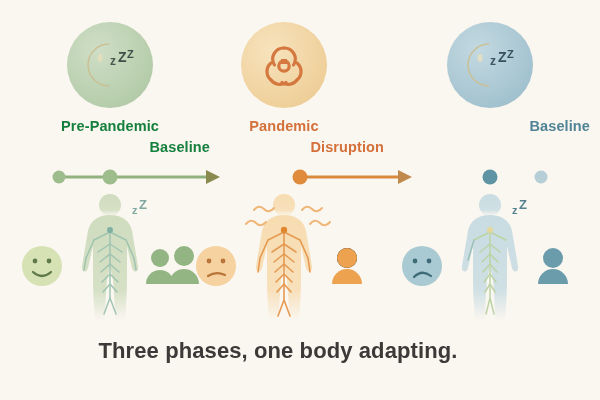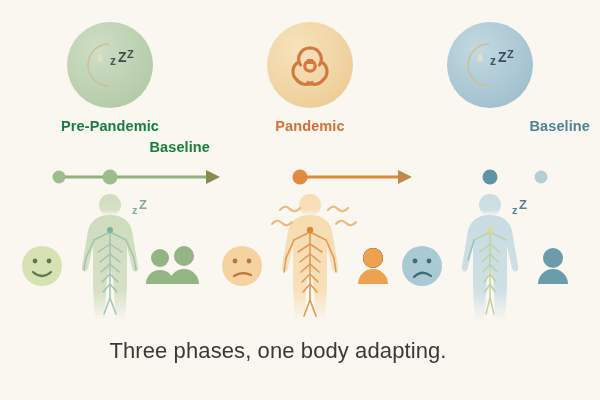--- a/index.html
+++ b/index.html
@@ -8,21 +8,21 @@
     background:#faf6f0;
     font-family:"Liberation Sans", sans-serif;
     overflow:hidden;
     position:relative;
   }
   #canvas{position:relative;width:600px;height:400px;}
 
   
   .phase{position:absolute;top:0;width:200px;height:330px;}
   .phase-pre{left:10px;}
-  .phase-pan{left:210px;}
+  .phase-pan{left:184px;}
   .phase-post{left:390px;}
 
   
   .badge{
     position:absolute;top:22px;left:50%;transform:translateX(-50%);
     width:86px;height:86px;border-radius:50%;
     display:flex;align-items:center;justify-content:center;
   }
   .badge svg{display:block;}
 
@@ -39,20 +39,21 @@
 
   
   .scene{position:absolute;top:188px;left:0;width:100%;height:140px;}
   .scene svg{position:absolute;left:0;top:0;}
 
   
   #caption{
     position:absolute;left:0;top:338px;width:556px;
     text-align:center;font-size:22px;color:#3b3a38;
     letter-spacing:.1px;
+    font-weight:bold;
   }
 </style>
 </head>
 <body>
 
 <div id="canvas">
 
   <div class="phase phase-pre">
 
     <div class="badge" style="background:radial-gradient(circle at 36% 32%,#cfdec6,#b6cdab 70%,#a9c39e 100%);">
@@ -140,20 +141,21 @@
             <path d="M39 41 A11 11 0 0 1 24 43.5"></path>
             <circle cx="26" cy="27" r="5.2"></circle>
           </g>
           <path d="M23 20 h6 v5 h-6 z" fill="#d4783f"></path>
         </svg>
       </span>
     </div>
 
     <div class="label" style="color:#d4703a;">
       <span>Pandemic</span>
+      <span class="l2">Disruption</span>
     </div>
 
     <div class="scene">
       <svg width="200" height="140" viewBox="0 0 200 140">
         <defs>
           <linearGradient id="bodyFadeO" x1="0" y1="0" x2="0" y2="1">
             <stop offset="0%" stop-color="#f7dcb1" stop-opacity="1"></stop>
             <stop offset="72%" stop-color="#f7dcb1" stop-opacity=".85"></stop>
             <stop offset="100%" stop-color="#f7dcb1" stop-opacity="0"></stop>
           </linearGradient>

